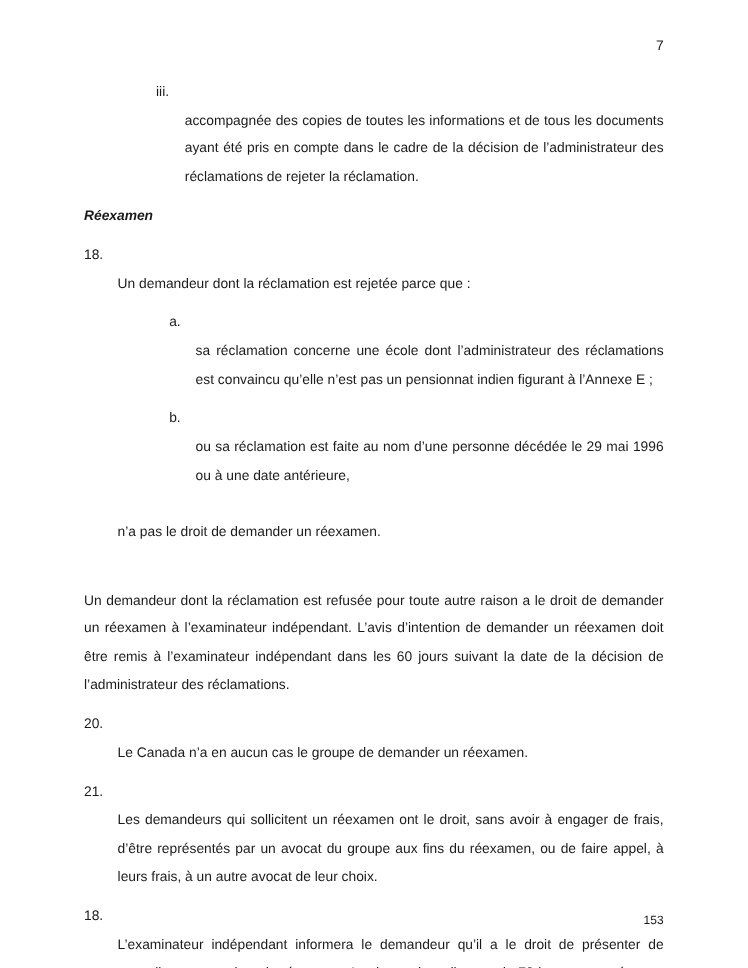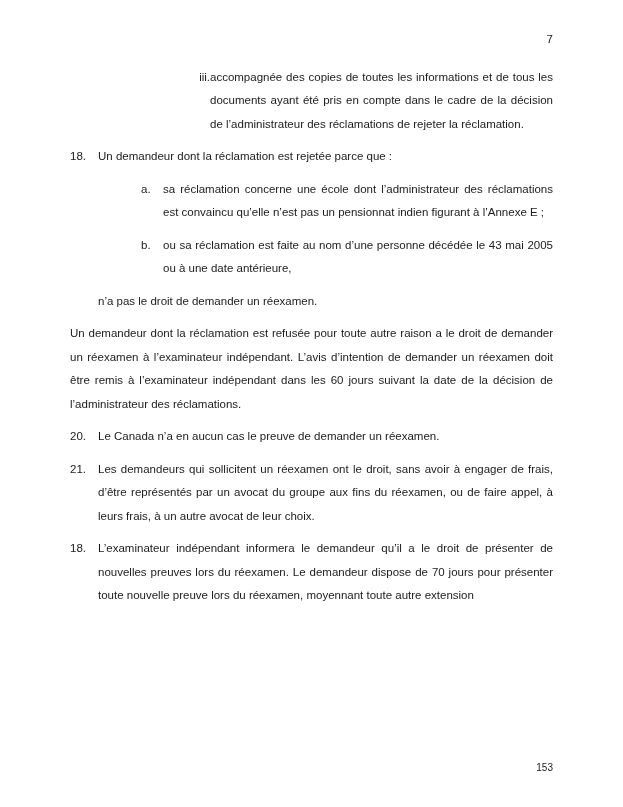--- a/index.html
+++ b/index.html
@@ -25,26 +25,26 @@
     margin-bottom: 14px;
   }
   .block {
     margin-bottom: 9px;
   }
   .row {
     display: flex;
   }
   .just {
     text-align: justify;
+    margin-top: 24px;
   }
   .marker-iii {
-    margin-left: 116px;
+    margin-left: 60px;
     width: 24px;
     flex: none;
-    text-align: right;
   }
   .num {
     width: 28px;
     flex: none;
   }
   .ptext {
     flex: 1;
     min-width: 0;
   }
   .heading {
@@ -82,44 +82,45 @@
 
 <div class="page">
 
   <div class="page-num-top">7</div>
 
   <div class="block row">
     <span class="marker-iii">iii.</span>
     <div class="ptext just">accompagnée des copies de toutes les informations et de tous les documents ayant été pris en compte dans le cadre de la décision de l’administrateur des réclamations de rejeter la réclamation.</div>
   </div>
 
+  <h2 class="heading">Réexamen</h2>
 
   <div class="block row">
     <span class="num">18.</span>
     <div class="ptext">
       <div class="intro just">Un demandeur dont la réclamation est rejetée parce que&nbsp;:</div>
       <div class="sub">
         <span class="sub-marker">a.</span>
         <div class="sub-text just">sa réclamation concerne une école dont l’administrateur des réclamations est convaincu qu’elle n’est pas un pensionnat indien figurant à l’Annexe E&nbsp;;</div>
       </div>
       <div class="sub">
         <span class="sub-marker">b.</span>
-        <div class="sub-text just">ou sa réclamation est faite au nom d’une personne décédée le 43 mai 2005 ou à une date antérieure,</div>
+        <div class="sub-text just">ou sa réclamation est faite au nom d’une personne décédée le 29 mai 1996 ou à une date antérieure,</div>
       </div>
       <div class="just">n’a pas le droit de demander un réexamen.</div>
     </div>
   </div>
 
   <div class="block row">
     <div class="ptext just">Un demandeur dont la réclamation est refusée pour toute autre raison a le droit de demander un réexamen à l’examinateur indépendant. L’avis d’intention de demander un réexamen doit être remis à l’examinateur indépendant dans les 60 jours suivant la date de la décision de l’administrateur des réclamations.</div>
   </div>
 
   <div class="block row">
     <span class="num">20.</span>
-    <div class="ptext just">Le Canada n’a en aucun cas le preuve de demander un réexamen.</div>
+    <div class="ptext just">Le Canada n’a en aucun cas le groupe de demander un réexamen.</div>
   </div>
 
   <div class="block row">
     <span class="num">21.</span>
     <div class="ptext just">Les demandeurs qui sollicitent un réexamen ont le droit, sans avoir à engager de frais, d’être représentés par un avocat du groupe aux fins du réexamen, ou de faire appel, à leurs frais, à un autre avocat de leur choix.</div>
   </div>
 
 
   <div class="block row">
     <span class="num">18.</span>

